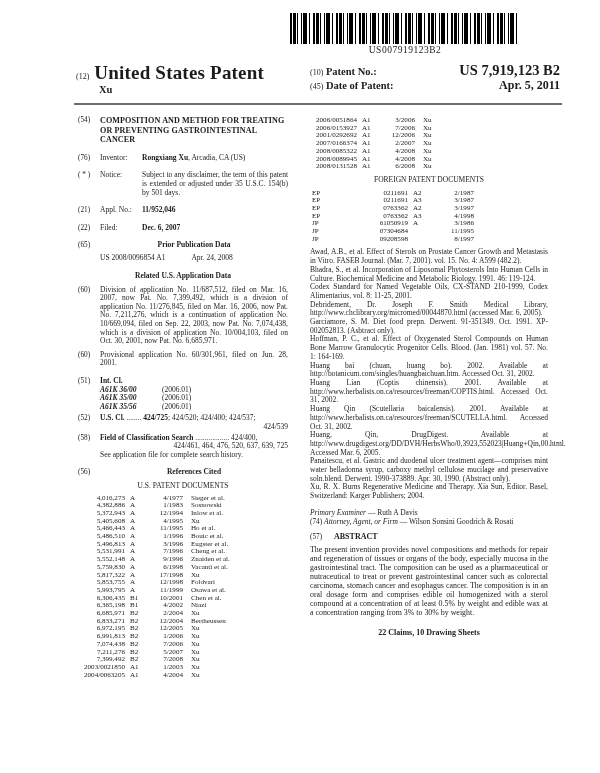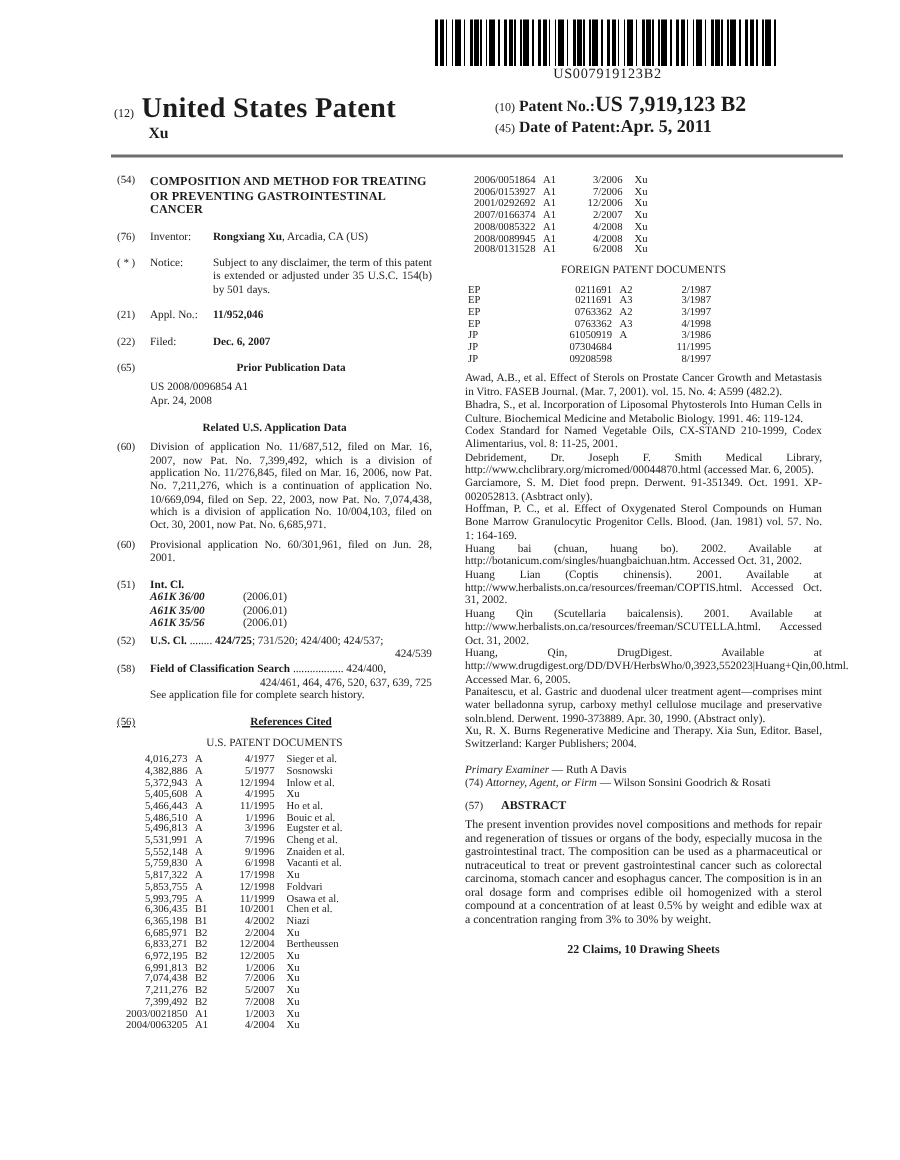--- a/index.html
+++ b/index.html
@@ -22,21 +22,21 @@
   }
   .barcode-text { font-size:9.5px; letter-spacing:0.5px; margin-top:1px; }
 
   
   .header { position:absolute; left:76px; right:40px; top:62px; display:flex; justify-content:space-between; }
   .hdr-left .line1 { display:flex; align-items:baseline; gap:5px; }
   .hdr-num { font-size:8px; }
   .hdr-title { font-size:19px; font-weight:bold; letter-spacing:0.2px; }
   .hdr-inventor { font-size:10.5px; font-weight:bold; margin-left:23px; margin-top:0px; }
   .hdr-right { width:250px; padding-top:2px; }
-  .hdr-row { display:flex; align-items:baseline; line-height:13px;margin-left:20px; }
+  .hdr-row { display:flex; align-items:baseline; justify-content:space-between; line-height:13px; }
   .hdr-row .lab { font-size:10.5px; font-weight:bold; white-space:nowrap; }
   .hdr-row .lab .hdr-num { font-weight:normal; }
   .hdr-val-big { font-size:14.5px; font-weight:bold; white-space:nowrap; }
   .hdr-val { font-size:12px; font-weight:bold; white-space:nowrap; }
 
   .rule { position:absolute; left:74px; right:38px; top:103px; height:2px; background:#6e6e6e; }
 
   
   .cols { position:absolute; left:78px; top:116px; width:470px; display:grid;
           grid-template-columns:210px 238px; column-gap:22px; }
@@ -44,21 +44,21 @@
 
   .sec { display:grid; grid-template-columns:22px 1fr; margin-bottom:9px; }
   .sec3 { display:grid; grid-template-columns:22px 42px 1fr; margin-bottom:9px; }
   .gut { font-size:7.3px; }
   .bold { font-weight:bold; }
   .just { text-align:justify; }
   .title-text { font-weight:bold; font-size:8.1px; line-height:9.6px; letter-spacing:0.1px; }
   .heading-center { text-align:center; font-weight:bold; }
   .caps-center { text-align:center; margin-bottom:5px; }
 
-  .prior-line { display:flex; margin-top:4.5px;flex-direction:column; }
+  .prior-line { display:flex; gap:26px; margin-top:4.5px; }
 
   .intcl-row { display:flex; }
   .intcl-row .bi { font-weight:bold; font-style:italic; width:62px; }
 
   .uscl-line { white-space:nowrap; }
   .right-line { text-align:right; }
 
   
   .usdocs { margin-top:1px; }
   .usdoc-row { display:grid; grid-template-columns:47px 18px 40px 1fr; line-height:7.7px; font-size:7.1px; }
@@ -188,53 +188,53 @@
               <span class="bi">A61K 35/56</span>
               <span>(2006.01)</span>
             </div>
             </div>
         </div>
       </div>
 
       <div class="sec" style="margin-bottom:2px;">
         <span class="gut">(52)</span>
         <div>
-          <div class="uscl-line"><b>U.S. Cl.</b> <span>........</span> <b>424/725</b><span>; 731/520; 424/400; 424/537;</span></div>
+          <div class="uscl-line"><b>U.S. Cl.</b> <span>........</span> <b>424/725</b><span>; 424/520; 424/400; 424/537;</span></div>
           <div class="right-line">424/539</div>
         </div>
       </div>
 
       <div class="sec">
         <span class="gut">(58)</span>
         <div>
           <div class="uscl-line"><b>Field of Classification Search</b> <span>..................</span> <span>424/400,</span></div>
           <div class="right-line">424/461, 464, 476, 520, 637, 639, 725</div>
           <div>See application file for complete search history.</div>
         </div>
       </div>
 
-      <div class="sec" style="margin-bottom:5px;text-decoration:underline;">
+      <div class="sec" style="margin-bottom:5px;">
         <span class="gut">(56)</span>
         <div class="heading-center">References Cited</div>
       </div>
 
       <div class="caps-center" style="margin-bottom:4px;">U.S. PATENT DOCUMENTS</div>
 
       <div class="usdocs">
 
       <div class="usdoc-row">
           <span class="c-num">4,016,273</span>
           <span class="c-kind">A</span>
           <span class="c-date">4/1977</span>
           <span class="c-name">Sieger et al.</span>
         </div>
           <div class="usdoc-row">
           <span class="c-num">4,382,886</span>
           <span class="c-kind">A</span>
-          <span class="c-date">5/1977</span>
+          <span class="c-date">1/1983</span>
           <span class="c-name">Sosnowski</span>
         </div>
           <div class="usdoc-row">
           <span class="c-num">5,372,943</span>
           <span class="c-kind">A</span>
           <span class="c-date">12/1994</span>
           <span class="c-name">Inlow et al.</span>
         </div>
           <div class="usdoc-row">
           <span class="c-num">5,405,608</span>

